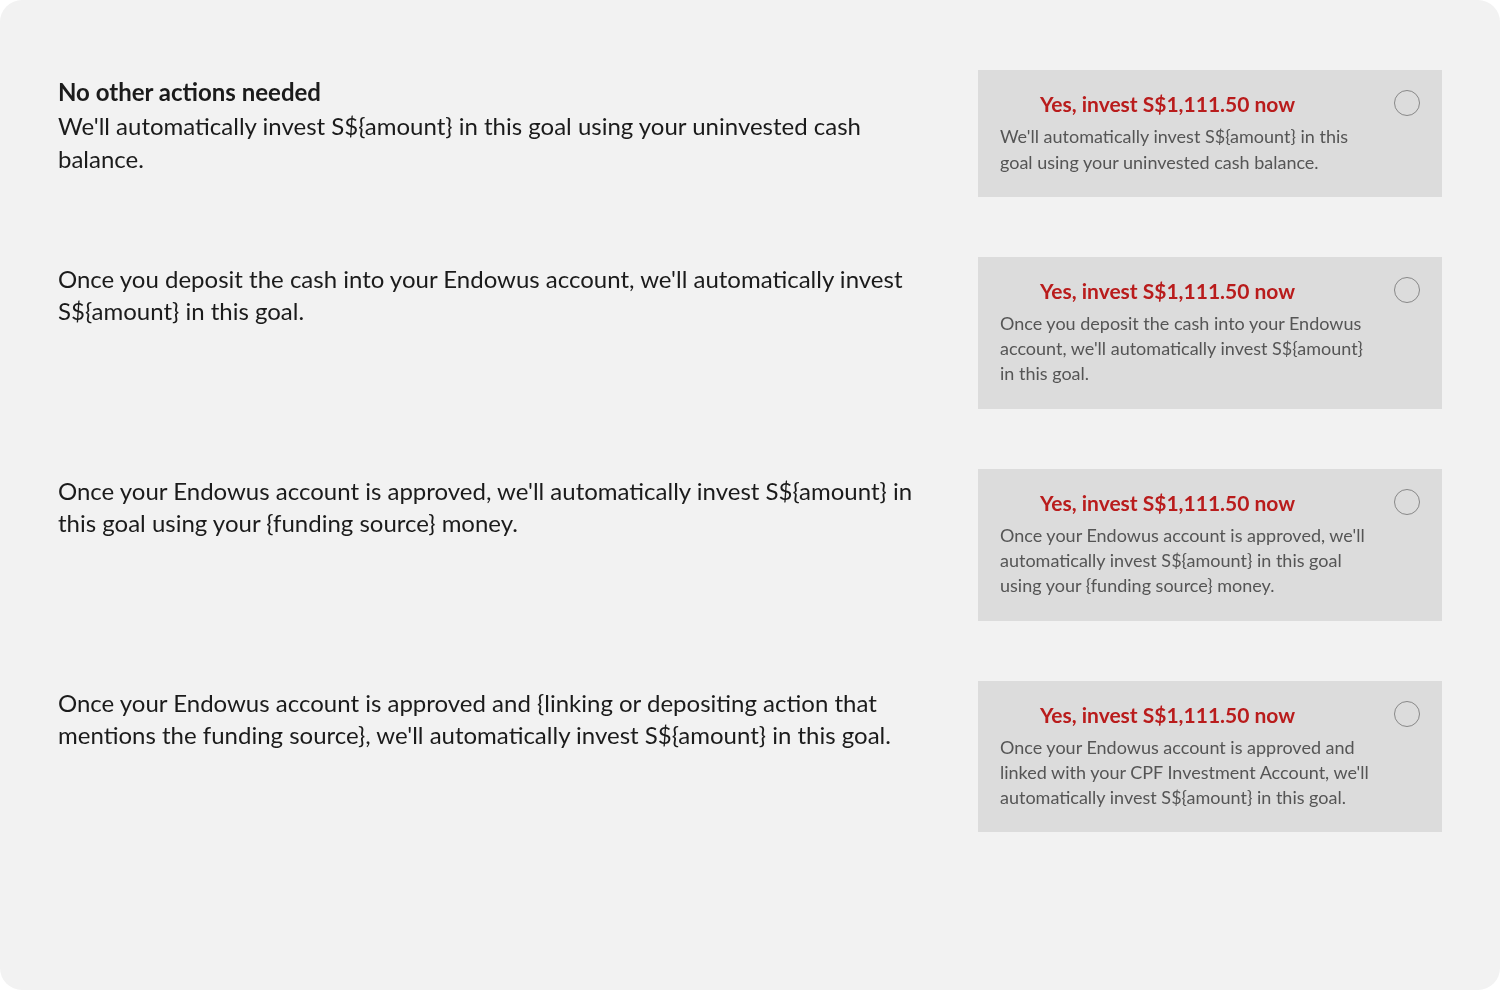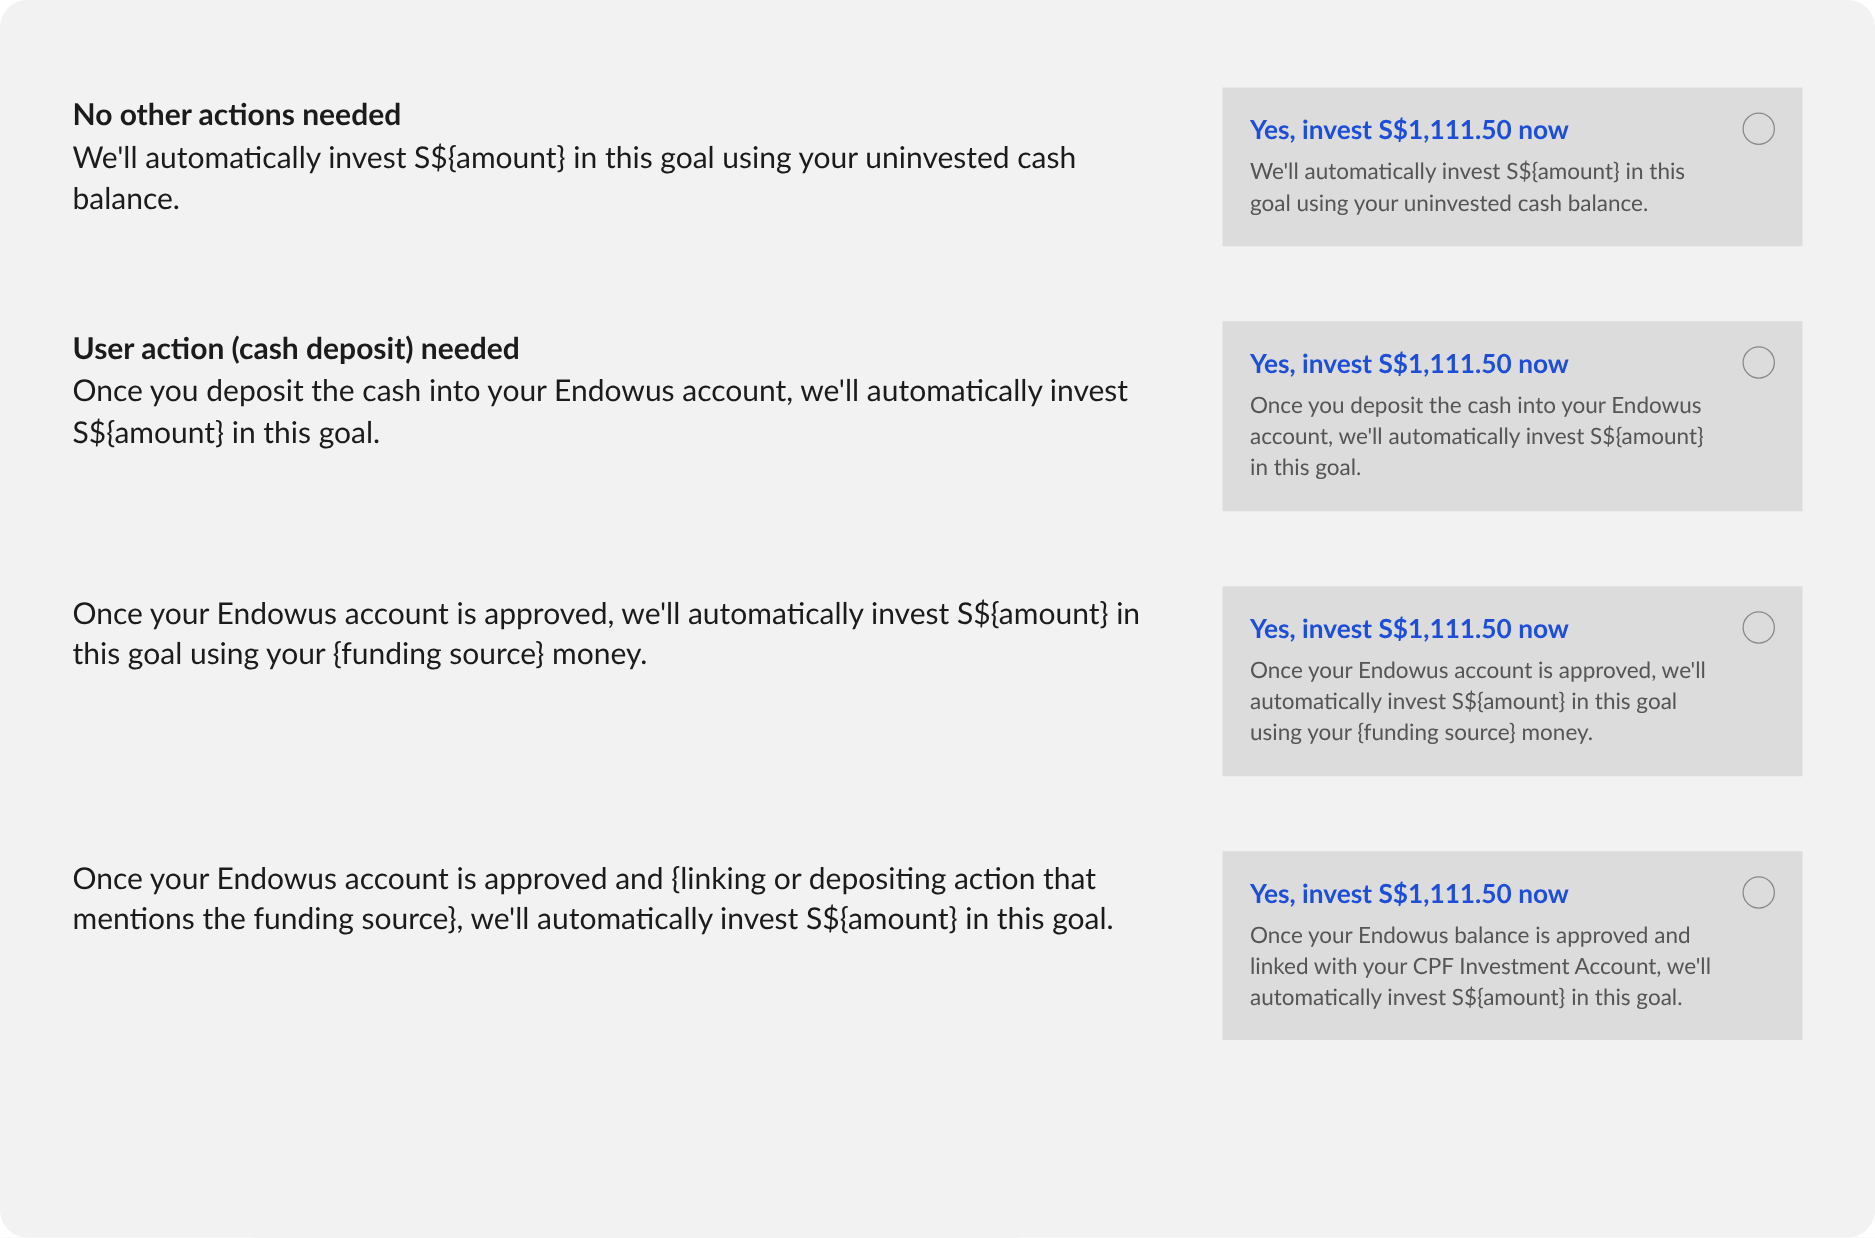--- a/index.html
+++ b/index.html
@@ -48,24 +48,25 @@
     .card {
       width: 464px;
       background: #dcdcdc;
       padding: 20px 22px 22px 22px;
       position: relative;
       min-height: 118px;
     }
     .card-title {
       font-weight: 700;
       font-size: 21px;
-      color: #1d4ed8;
+      color: #b91c1c;
       line-height: 1.35;
       margin-bottom: 6px;
       padding-right: 44px;
+      margin-left: 40px;
     }
     .card-body {
       font-weight: 400;
       font-size: 18px;
       color: #555555;
       line-height: 1.4;
       padding-right: 44px;
     }
     .radio {
       position: absolute;
@@ -90,21 +91,20 @@
     </div>
     <div class="card">
       <div class="card-title">Yes, invest S$1,111.50 now</div>
       <div class="card-body">We'll automatically invest S${amount} in this goal using your uninvested cash balance.</div>
       <div class="radio"></div>
     </div>
   </div>
 
   <div class="row">
     <div class="left">
-      <div class="left-title">User action (cash deposit) needed</div>
       <div class="left-body">Once you deposit the cash into your Endowus account, we'll automatically invest S${amount} in this goal.</div>
     </div>
     <div class="card">
       <div class="card-title">Yes, invest S$1,111.50 now</div>
       <div class="card-body">Once you deposit the cash into your Endowus account, we'll automatically invest S${amount} in this goal.</div>
       <div class="radio"></div>
     </div>
   </div>
 
   <div class="row">
@@ -117,18 +117,18 @@
       <div class="radio"></div>
     </div>
   </div>
 
   <div class="row">
     <div class="left">
       <div class="left-body">Once your Endowus account is approved and {linking or depositing action that mentions the funding source}, we'll automatically invest S${amount} in this goal.</div>
     </div>
     <div class="card">
       <div class="card-title">Yes, invest S$1,111.50 now</div>
-      <div class="card-body">Once your Endowus balance is approved and linked with your CPF Investment Account, we'll automatically invest S${amount} in this goal.</div>
+      <div class="card-body">Once your Endowus account is approved and linked with your CPF Investment Account, we'll automatically invest S${amount} in this goal.</div>
       <div class="radio"></div>
     </div>
   </div>
 
 </div>
 
 </body></html>

